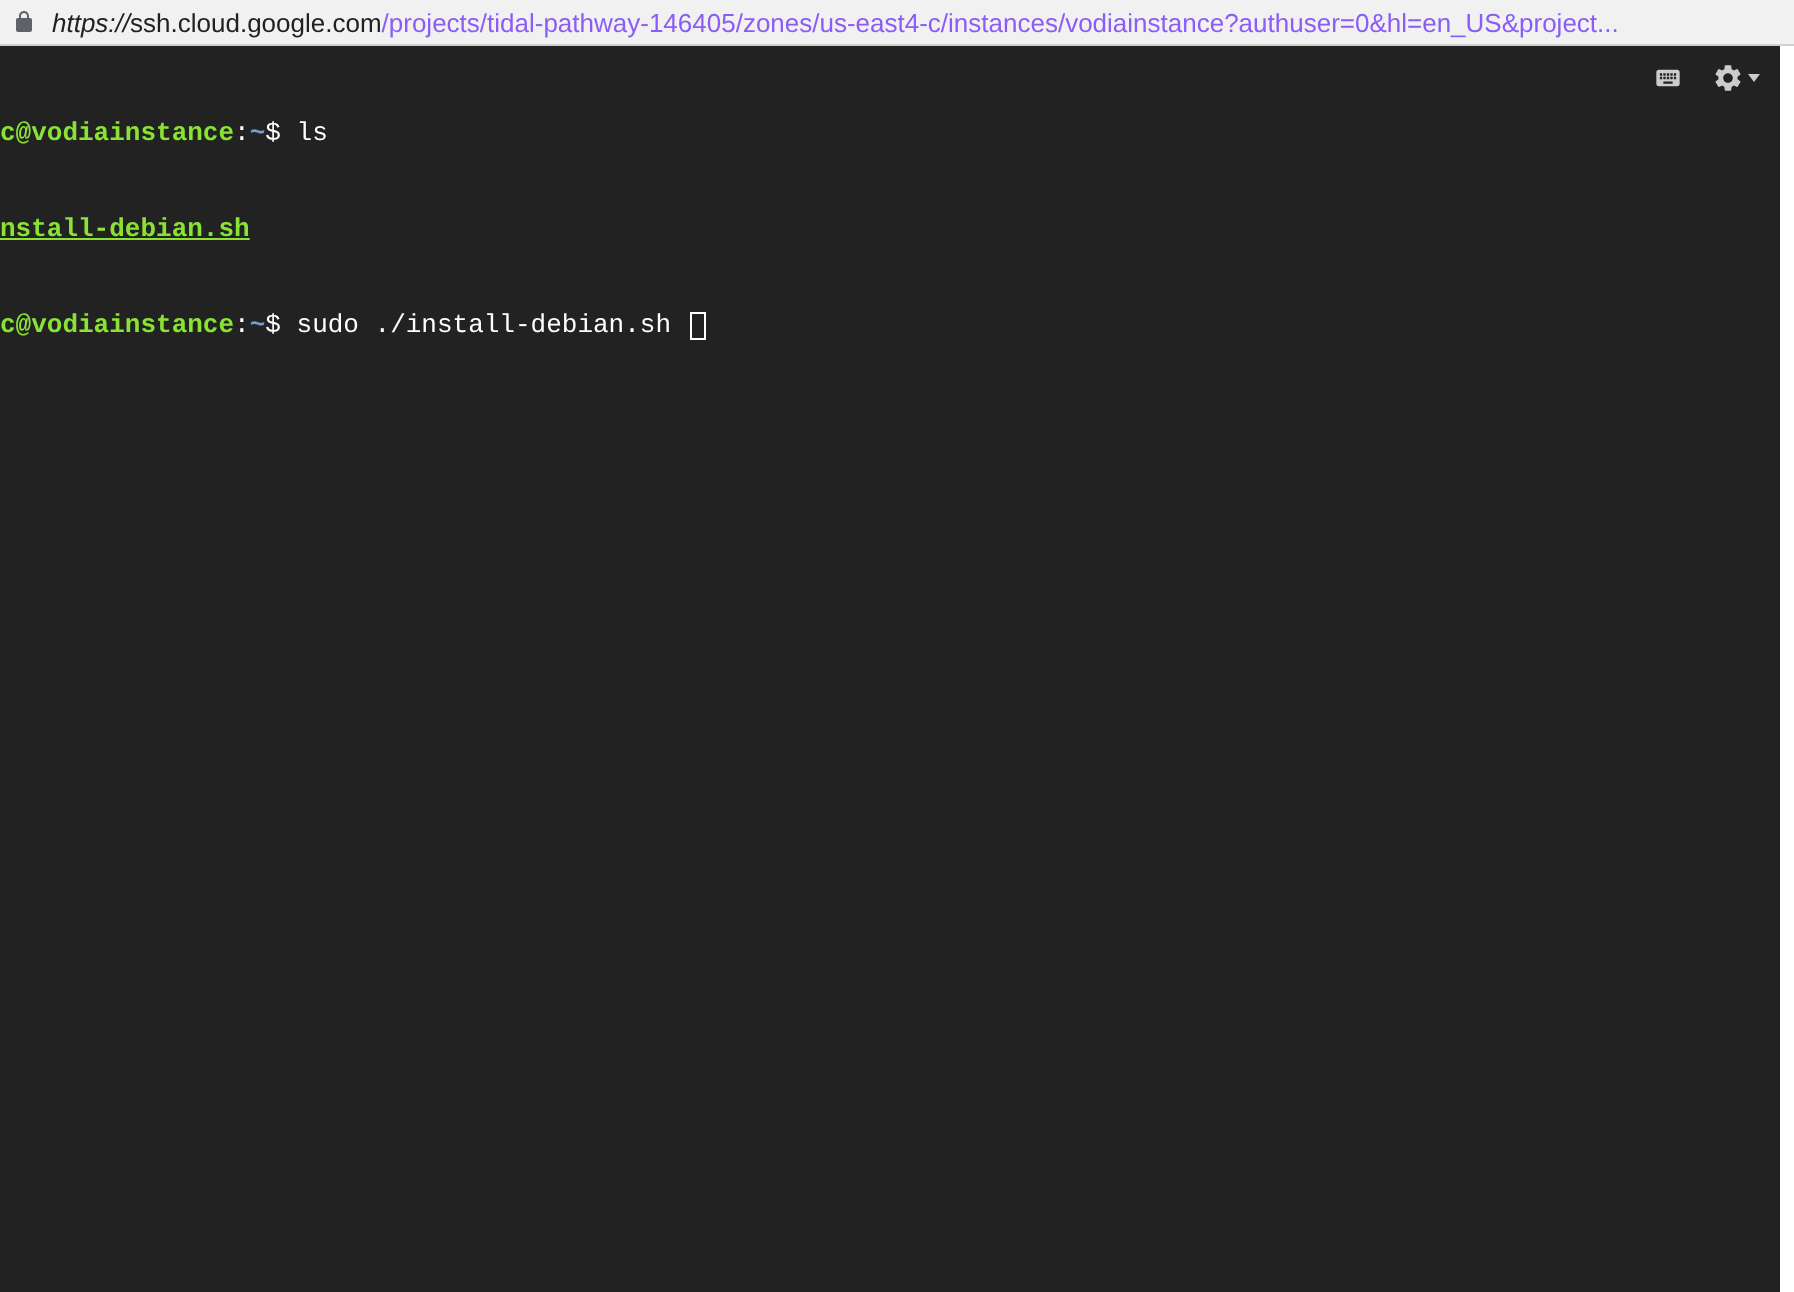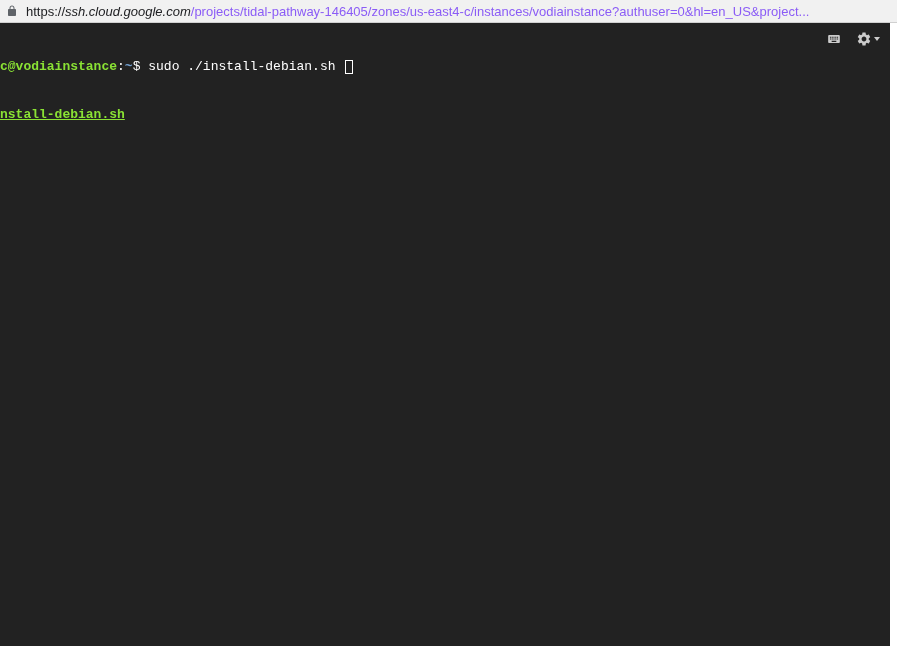--- a/index.html
+++ b/index.html
@@ -36,24 +36,24 @@
     }
     .url {
       white-space: nowrap;
       overflow: hidden;
       text-overflow: ellipsis;
       flex: 1;
       color: #202124;
     }
     .url-protocol {
       color: #202124;
+      font-style: italic;
     }
     .url-host {
       color: #202124;
-      font-style: italic;
     }
     .url-path {
       color: #8b5cf6;
     }
     .terminal-container {
       position: relative;
       width: 890px;
       height: 623px;
       background: #222;
     }
@@ -144,22 +144,23 @@
         <path d="M18 8h-1V6c0-2.76-2.24-5-5-5S7 3.24 7 6v2H6c-1.1 0-2 .9-2 2v10c0 1.1.9 2 2 2h12c1.1 0 2-.9 2-2V10c0-1.1-.9-2-2-2zM9 6c0-1.66 1.34-3 3-3s3 1.34 3 3v2H9V6z"></path>
       </svg>
   </span>
   <span class="url">
     <span class="url-protocol">https://</span><span class="url-host">ssh.cloud.google.com</span><span class="url-path">/projects/tidal-pathway-146405/zones/us-east4-c/instances/vodiainstance?authuser=0&amp;hl=en_US&amp;project...</span>
   </span>
 </div>
 
 <div class="terminal-container">
   <div class="terminal">
+    <span class="terminal-line"><span class="prompt-user">c@vodiainstance</span><span class="prompt-colon">:</span><span class="prompt-path">~</span><span class="prompt-dollar">$ </span><span class="command">ls</span></span>
+    <span class="terminal-line"><span class="file-exec">nstall-debian.sh</span></span>
     <span class="terminal-line"><span class="prompt-user">c@vodiainstance</span><span class="prompt-colon">:</span><span class="prompt-path">~</span><span class="prompt-dollar">$ </span><span class="command">sudo ./install-debian.sh </span><span class="cursor"></span></span>
-    <span class="terminal-line"><span class="file-exec">nstall-debian.sh</span></span>
   </div>
 
   <div class="toolbar">
     <span class="keyboard-icon">
       <svg viewBox="0 0 24 24" width="20" height="14">
           <path d="M20 5H4c-1.1 0-2 .9-2 2v10c0 1.1.9 2 2 2h16c1.1 0 2-.9 2-2V7c0-1.1-.9-2-2-2zm-9 3h2v2h-2V8zm0 3h2v2h-2v-2zM8 8h2v2H8V8zm0 3h2v2H8v-2zm-1 2H5v-2h2v2zm0-3H5V8h2v2zm9 7H8v-2h8v2zm0-4h-2v-2h2v2zm0-3h-2V8h2v2zm3 3h-2v-2h2v2zm0-3h-2V8h2v2z"></path>
         </svg>
     </span>
     <span class="gear-container">
       <span class="gear-icon">

